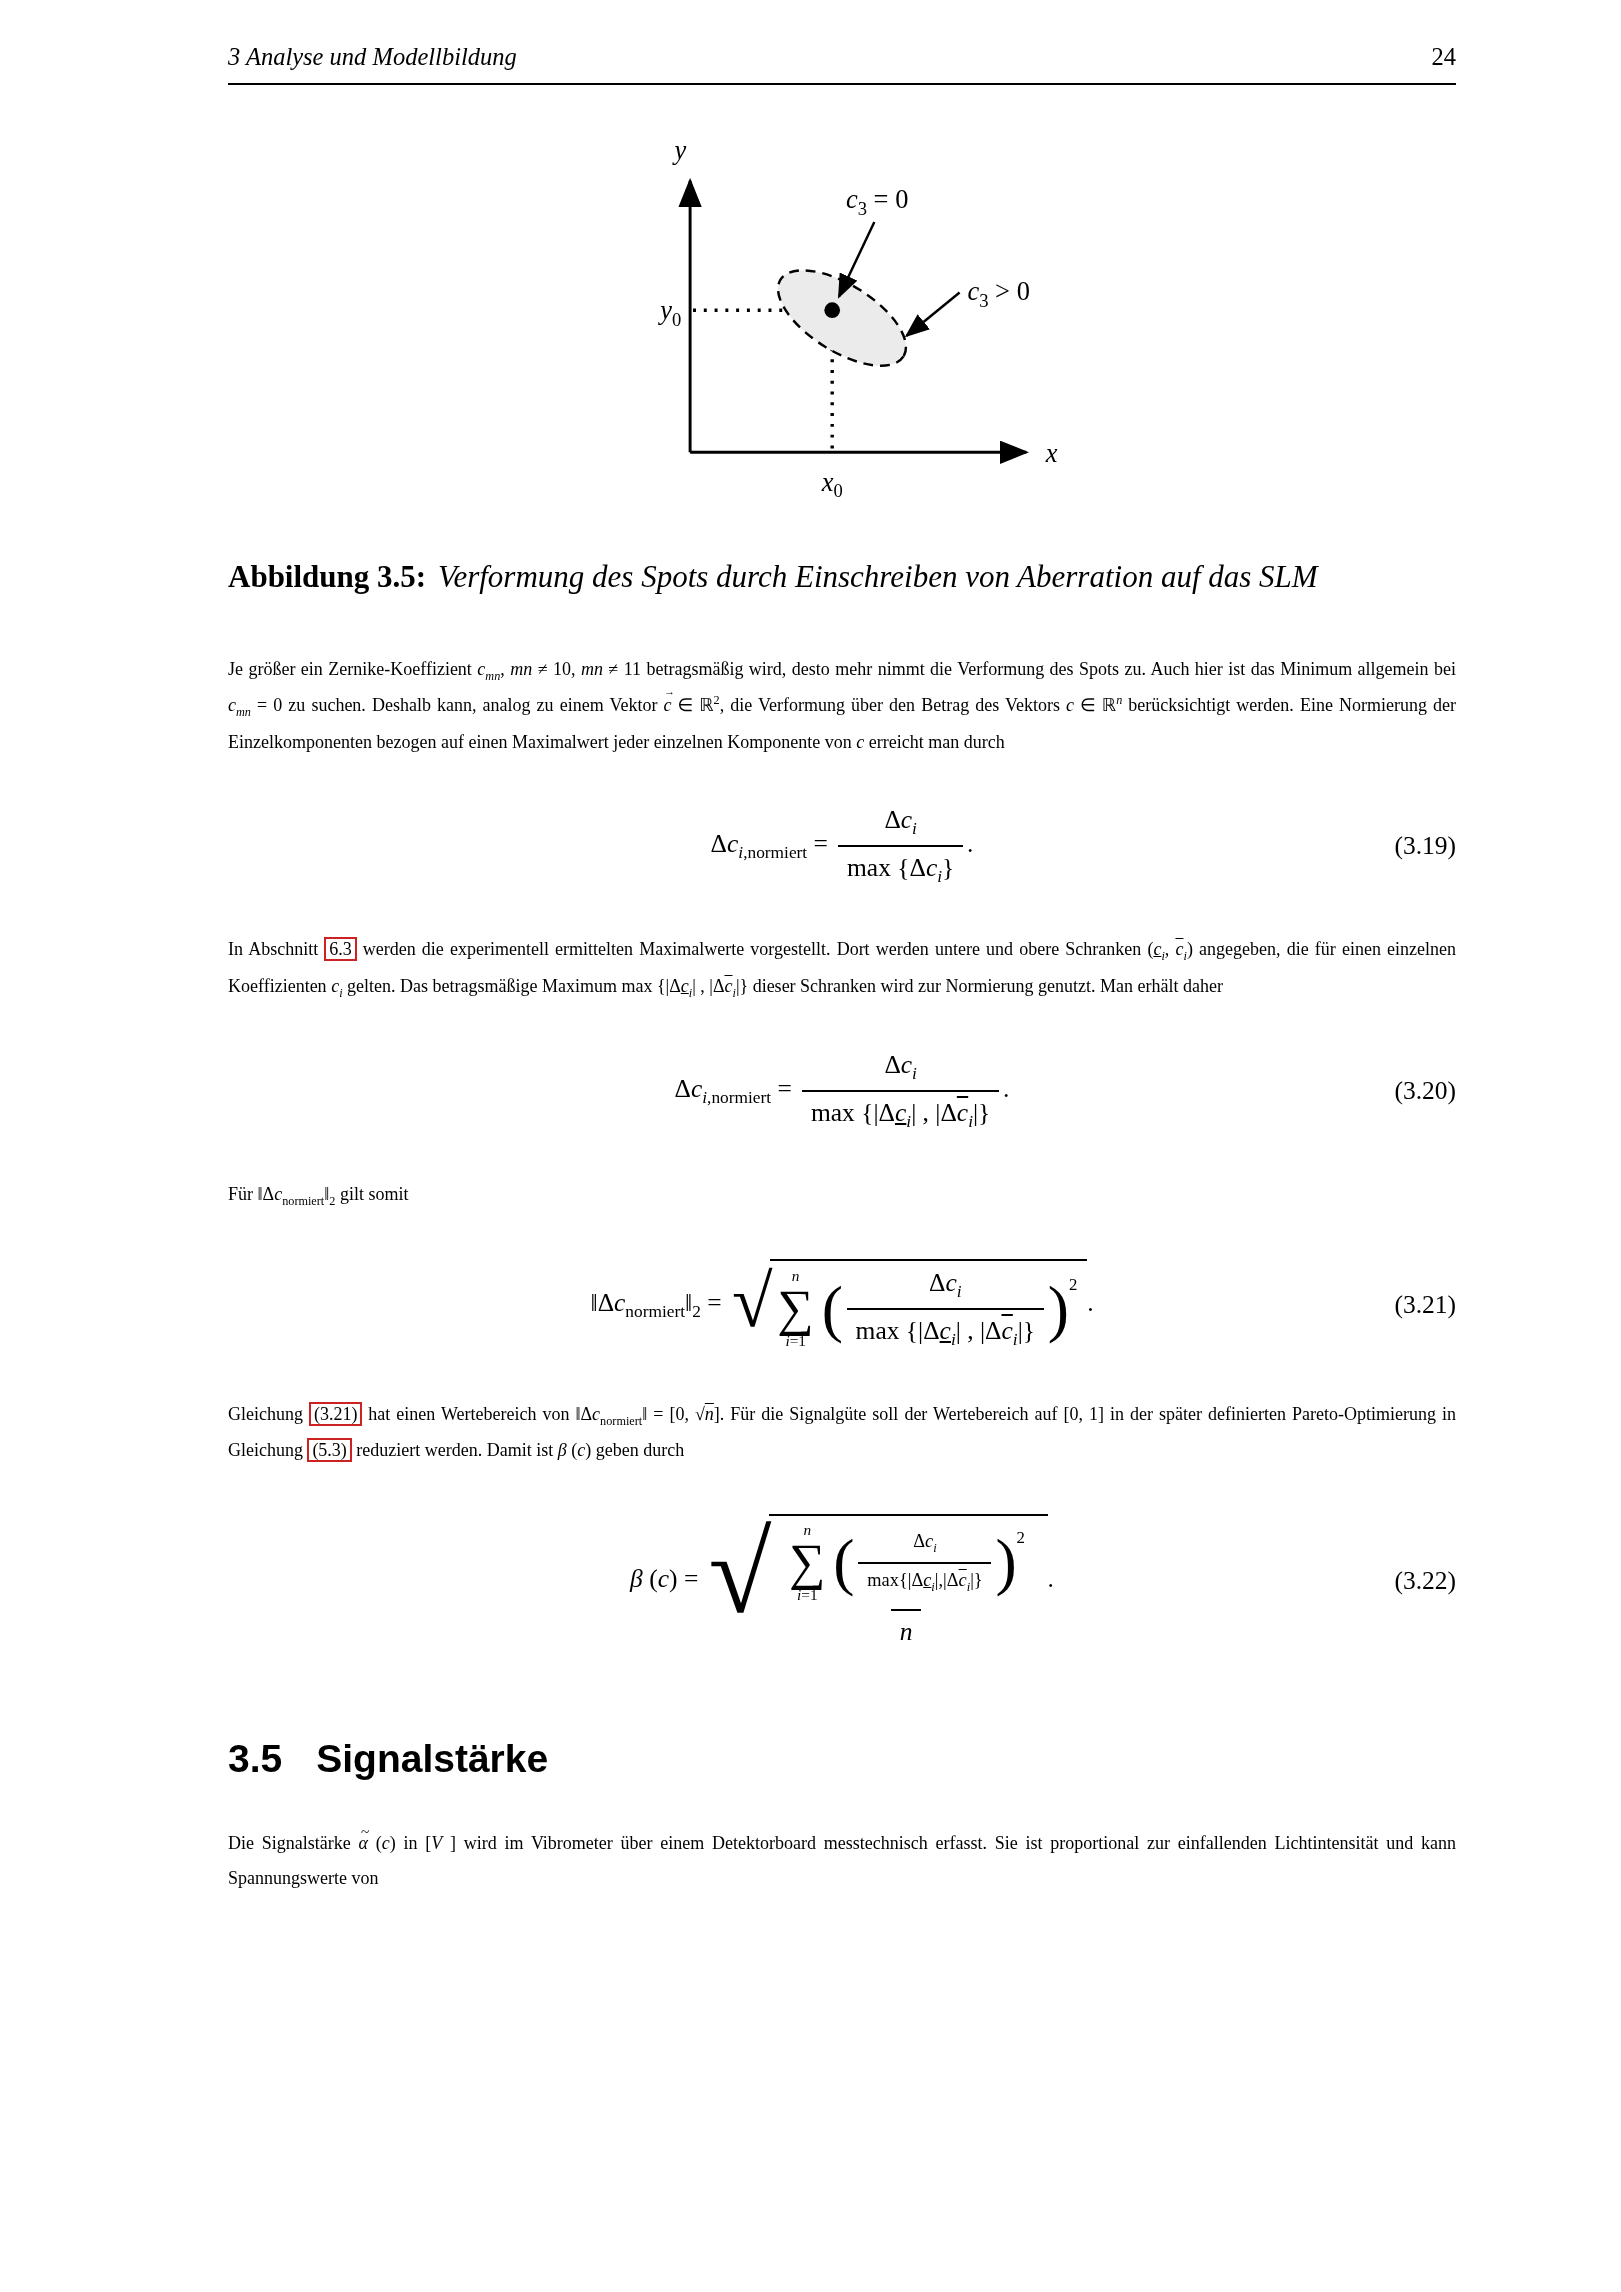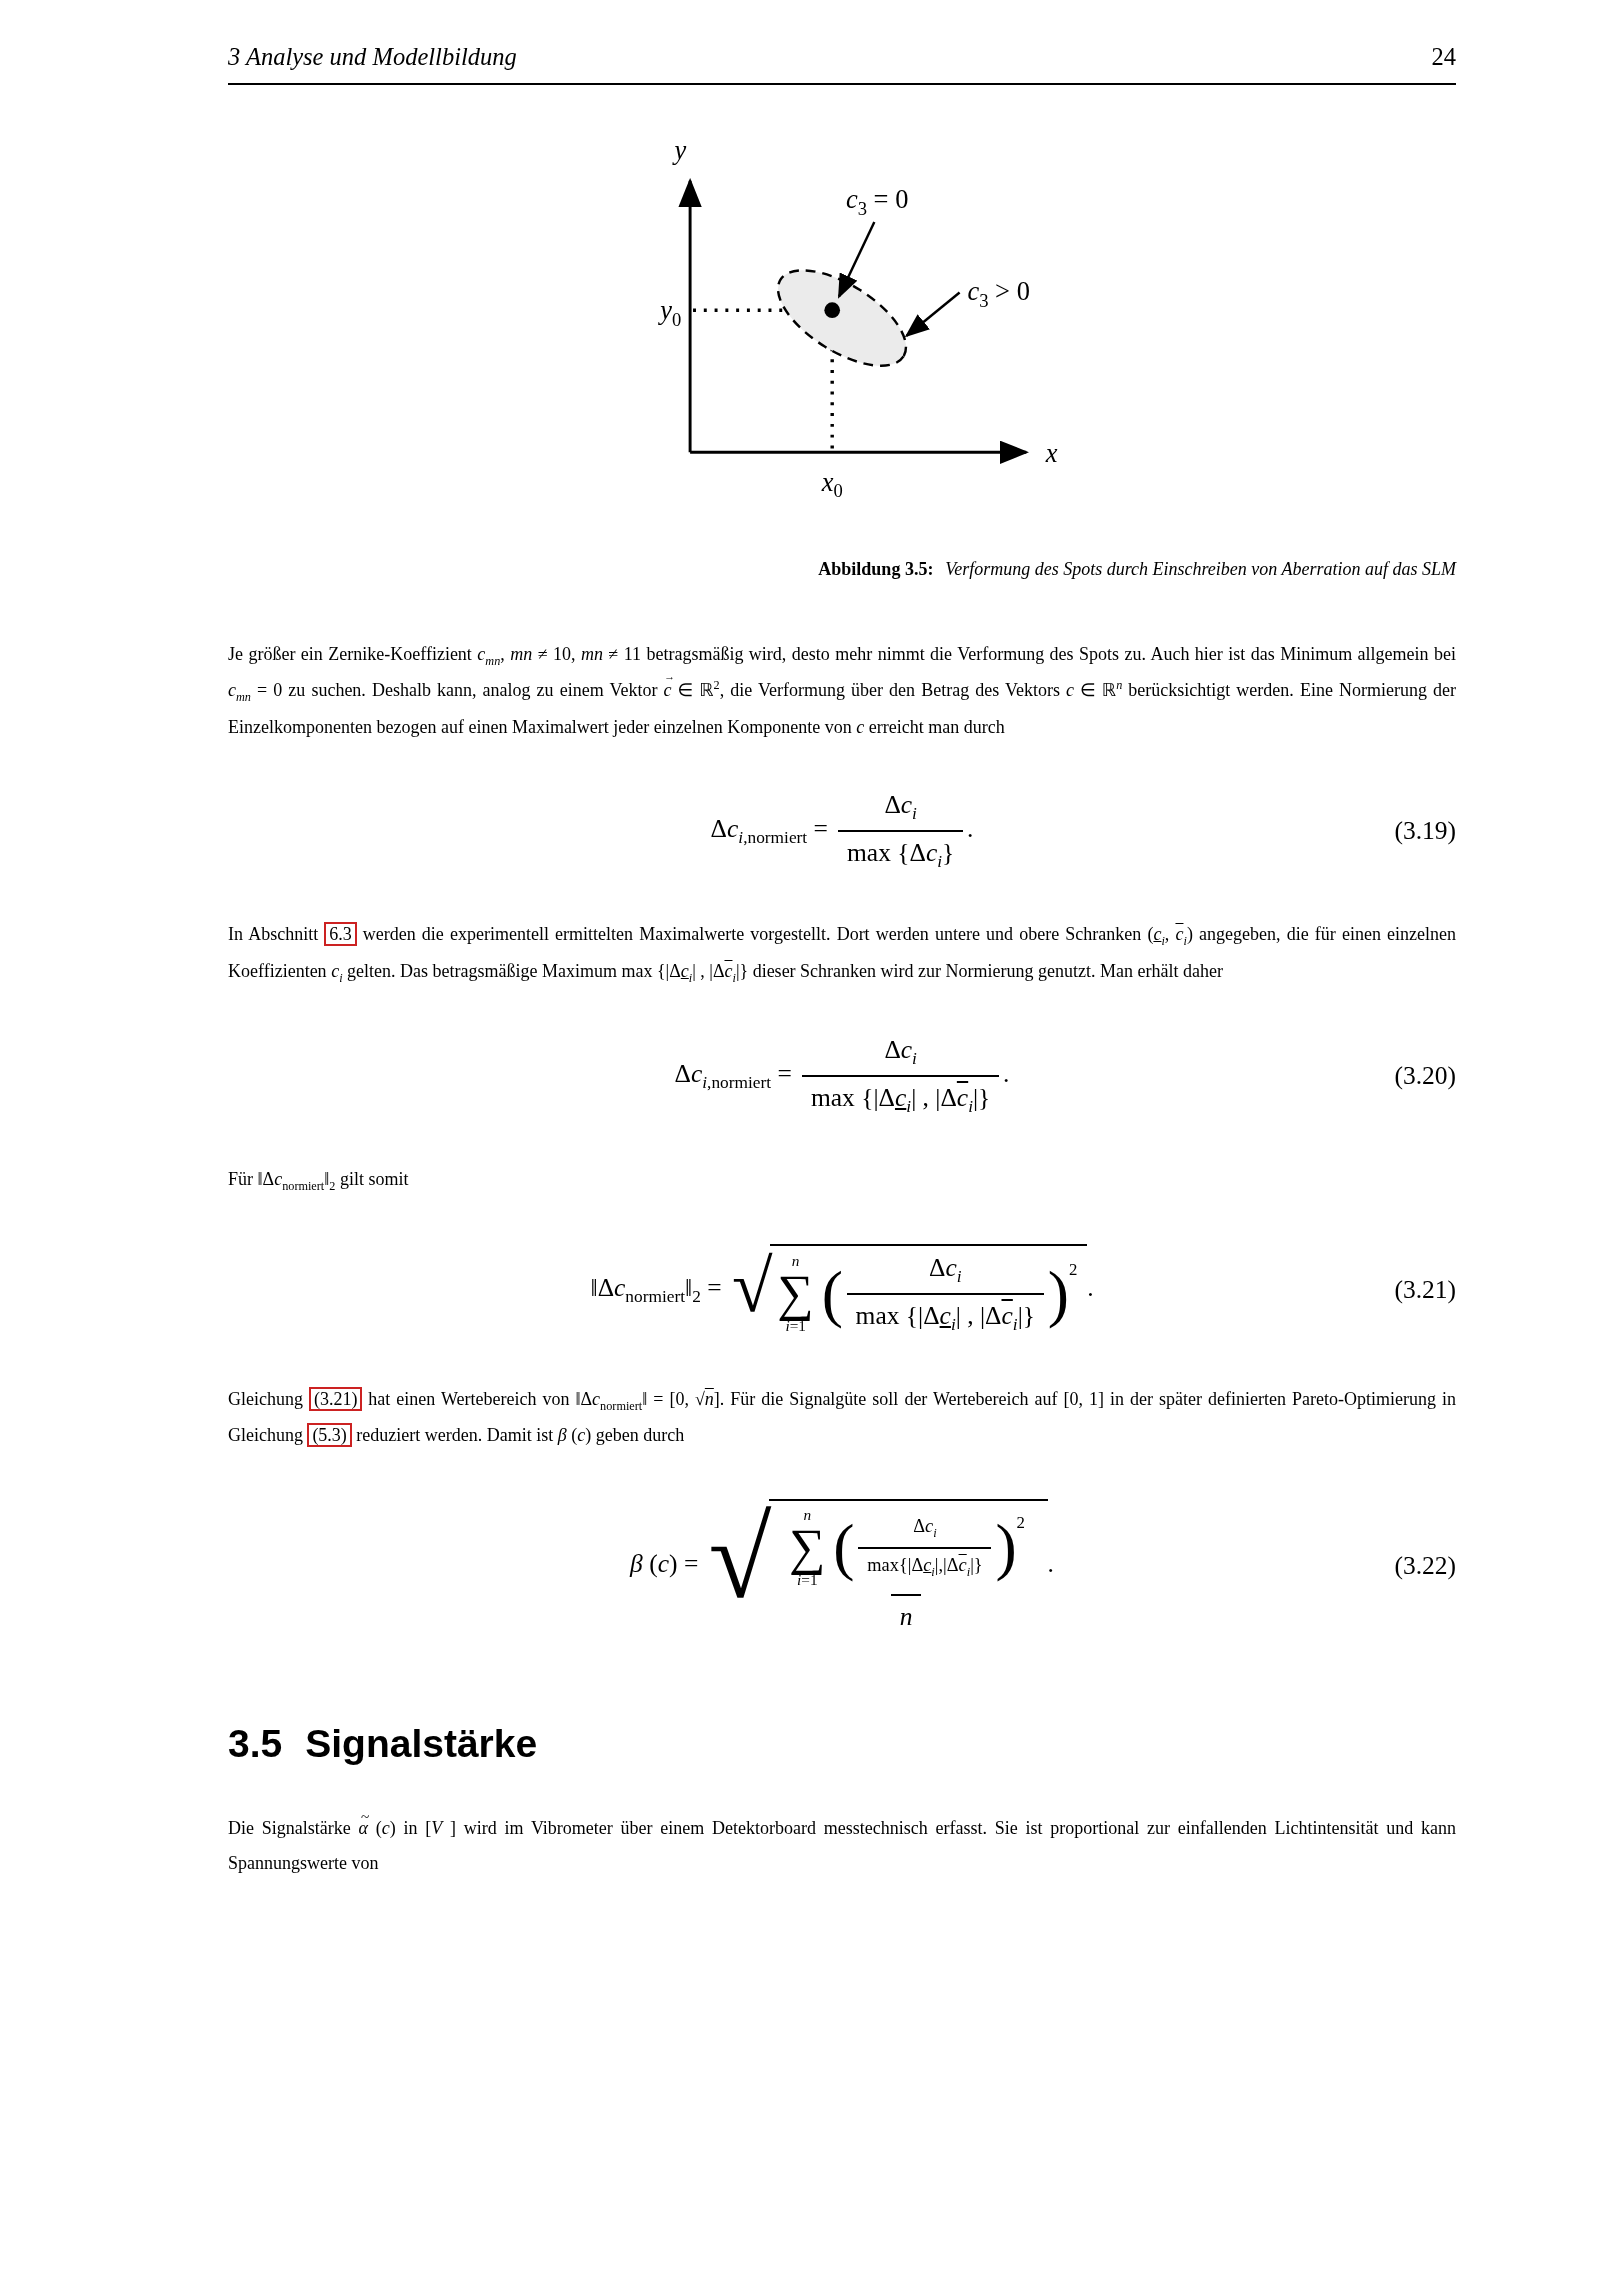--- a/index.html
+++ b/index.html
@@ -15,21 +15,21 @@
     display:flex; justify-content:space-between; align-items:baseline;
     font-size:24.5px; border-bottom:2.5px solid #000; padding-bottom:11.8px;gap:29px;
   }
   .head-left { font-style:italic; }
 
   
   .fig { margin-top:39px; text-align:center; }
   .figsvg { display:inline-block; }
   .mlabel { font-family:"Liberation Serif", serif; font-size:27px; font-style:italic; fill:#000; }
   .mlabel .upright { font-style:normal; }
-  .caption { margin-top:39px; font-size:18px; text-align:right; }
+  .caption { margin-top:39px; font-size:31px; text-align:left; }
   .cap-label { font-weight:bold; margin-right:11.8px; }
   .cap-text { font-style:italic; }
 
   
   .body-par { font-size:18px; line-height:1.96; text-align:justify; margin-top:41px; }
   .body-par.first { margin-top:57px; }
   sub { font-size:0.68em; }
   sup { font-size:0.68em; }
 
   
@@ -56,21 +56,21 @@
   .ovl { text-decoration:overline; }
   .refbox { border:2px solid #cc2222; padding:0 2.9px;margin-top:44px; }
   .vec { position:relative; display:inline-block; }
   .vec::after { content:"→"; position:absolute; left:0.08em; top:-0.72em; font-size:0.6em; font-style:normal; }
   .tld { position:relative; display:inline-block; }
   .tld::after { content:"~"; position:absolute; left:0.16em; top:-0.55em; font-size:0.85em; font-style:normal; }
 
   
   .sec-head {
     font-family:"Liberation Sans", sans-serif; font-weight:bold; font-size:39px;
-    margin-top:88px; display:flex; gap:23px; text-align:left;
+    margin-top:88px; display:flex; gap:34px; text-align:left;
   }
 </style>
 </head>
 <body>
 
 <div class="page">
 
   <header class="running-head">
     <span class="head-left">3 Analyse und Modellbildung</span>
     <span class="head-right">24</span>

